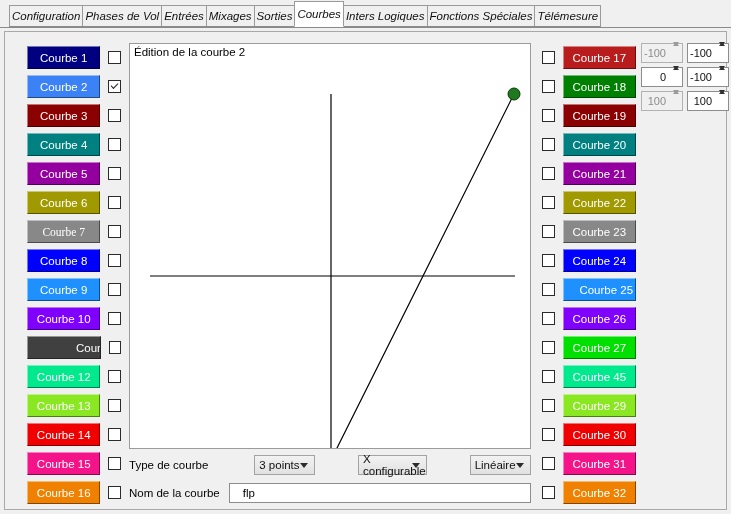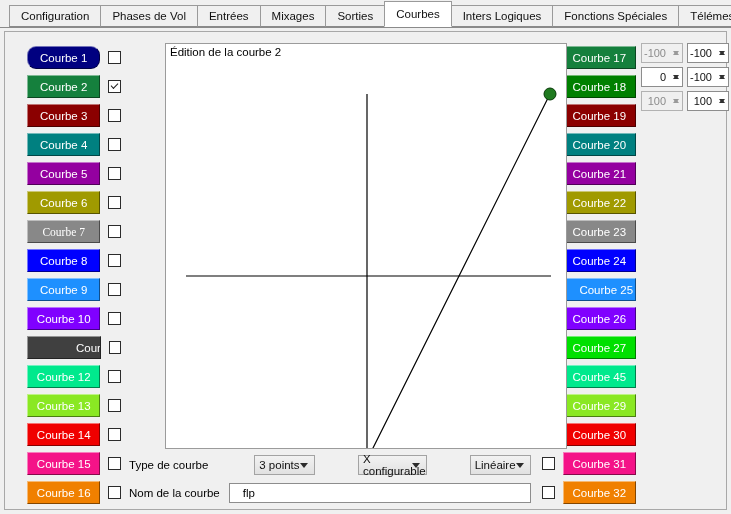--- a/index.html
+++ b/index.html
@@ -16,29 +16,30 @@
   #tabstrip{
     position:absolute;left:0;top:0;width:731px;height:28px;
     background:#f0f0f0;
     border-bottom:1px solid #8a8a8a;
     box-sizing:border-box;
     display:flex;align-items:flex-end;
     padding-left:9px;
   }
   .tab{
     height:22px;line-height:21px;
-    padding:0 11px;
+    padding:0 2px;
     background:#f0f0f0;
     border:1px solid #9a9a9a;
     border-bottom:1px solid #8a8a8a;
     margin-right:-1px;
     font-size:11.5px;
     white-space:nowrap;
     box-sizing:border-box;
     color:#101010;
+    font-style:italic;
   }
   .tab.active{
     background:#ffffff;
     height:26px;line-height:25px;
     border-bottom:1px solid #ffffff;
     position:relative;z-index:3;
   }
   
   #client{
     position:absolute;left:4px;top:31px;width:723px;height:479px;
@@ -81,21 +82,20 @@
     transform:rotate(-45deg);
   }
   
   #graph{
     position:absolute;left:124px;top:11px;
     width:402px;height:406px;
     background:#ffffff;
     border:1px solid #9b9b9b;
     box-sizing:border-box;
     overflow:hidden;
-    margin-left:36px;
   }
   #graphtitle{
     position:absolute;left:4px;top:2px;
     font-size:11.5px;color:#000;
     white-space:nowrap;
   }
   #graph svg{position:absolute;left:0;top:0;}
   
   .brow{position:absolute;display:flex;align-items:center;}
   #row-type{left:124px;top:422px;width:402px;height:22px;gap:37px;}
@@ -131,21 +131,21 @@
   }
   
   #spingrid{
     position:absolute;left:636px;top:11px;
     display:grid;
     grid-template-columns:42px 42px;
     grid-template-rows:22px 22px 22px;
     gap:2px 4px;
   }
   .spin{
-    display:flex;align-items:center;
+    display:flex;align-items:flex-start;
     height:20px;
     border:1px solid #8d8d8d;
     background:#ffffff;
     box-sizing:border-box;
   }
   .spin.dis{background:#f0f0f0;border-color:#b2b2b2;}
   .spin .val{
     flex:1;
     text-align:right;
     padding-right:2px;
@@ -194,25 +194,25 @@
     <div class="tab active">Courbes</div>
     <div class="tab">Inters Logiques</div>
     <div class="tab">Fonctions Spéciales</div>
     <div class="tab">Télémesure</div>
   </div>
 
 <div id="client">
 
   <div class="colL">
       <div class="crow">
-        <div class="cbtn" style="background: rgb(0, 0, 128); border-radius: 9px;">Courbe 1</div>
-        <div class="chk"></div>
-      </div>
-      <div class="crow">
-        <div class="cbtn" style="background: #15803d;">Courbe 2</div>
+        <div class="cbtn" style="background: rgb(0, 0, 128);">Courbe 1</div>
+        <div class="chk"></div>
+      </div>
+      <div class="crow">
+        <div class="cbtn" style="background: #3b82f6;">Courbe 2</div>
         <div class="chk on"></div>
       </div>
       <div class="crow">
         <div class="cbtn" style="background: rgb(139, 0, 0);">Courbe 3</div>
         <div class="chk"></div>
       </div>
       <div class="crow">
         <div class="cbtn" style="background: rgb(0, 128, 128);">Courbe 4</div>
         <div class="chk"></div>
       </div>
@@ -260,21 +260,21 @@
         <div class="cbtn" style="background: rgb(244, 19, 136);">Courbe 15</div>
         <div class="chk"></div>
       </div>
       <div class="crow">
         <div class="cbtn" style="background: rgb(240, 128, 0);">Courbe 16</div>
         <div class="chk"></div>
       </div>
     </div>
   <div class="colR">
       <div class="crow rev">
-        <div class="cbtn" style="background: #15803d;">Courbe 17</div>
+        <div class="cbtn" style="background: #b91c1c;">Courbe 17</div>
         <div class="chk"></div>
       </div>
       <div class="crow rev">
         <div class="cbtn" style="background: rgb(0, 128, 0);">Courbe 18</div>
         <div class="chk"></div>
       </div>
       <div class="crow rev">
         <div class="cbtn" style="background: rgb(139, 0, 0);">Courbe 19</div>
         <div class="chk"></div>
       </div>

